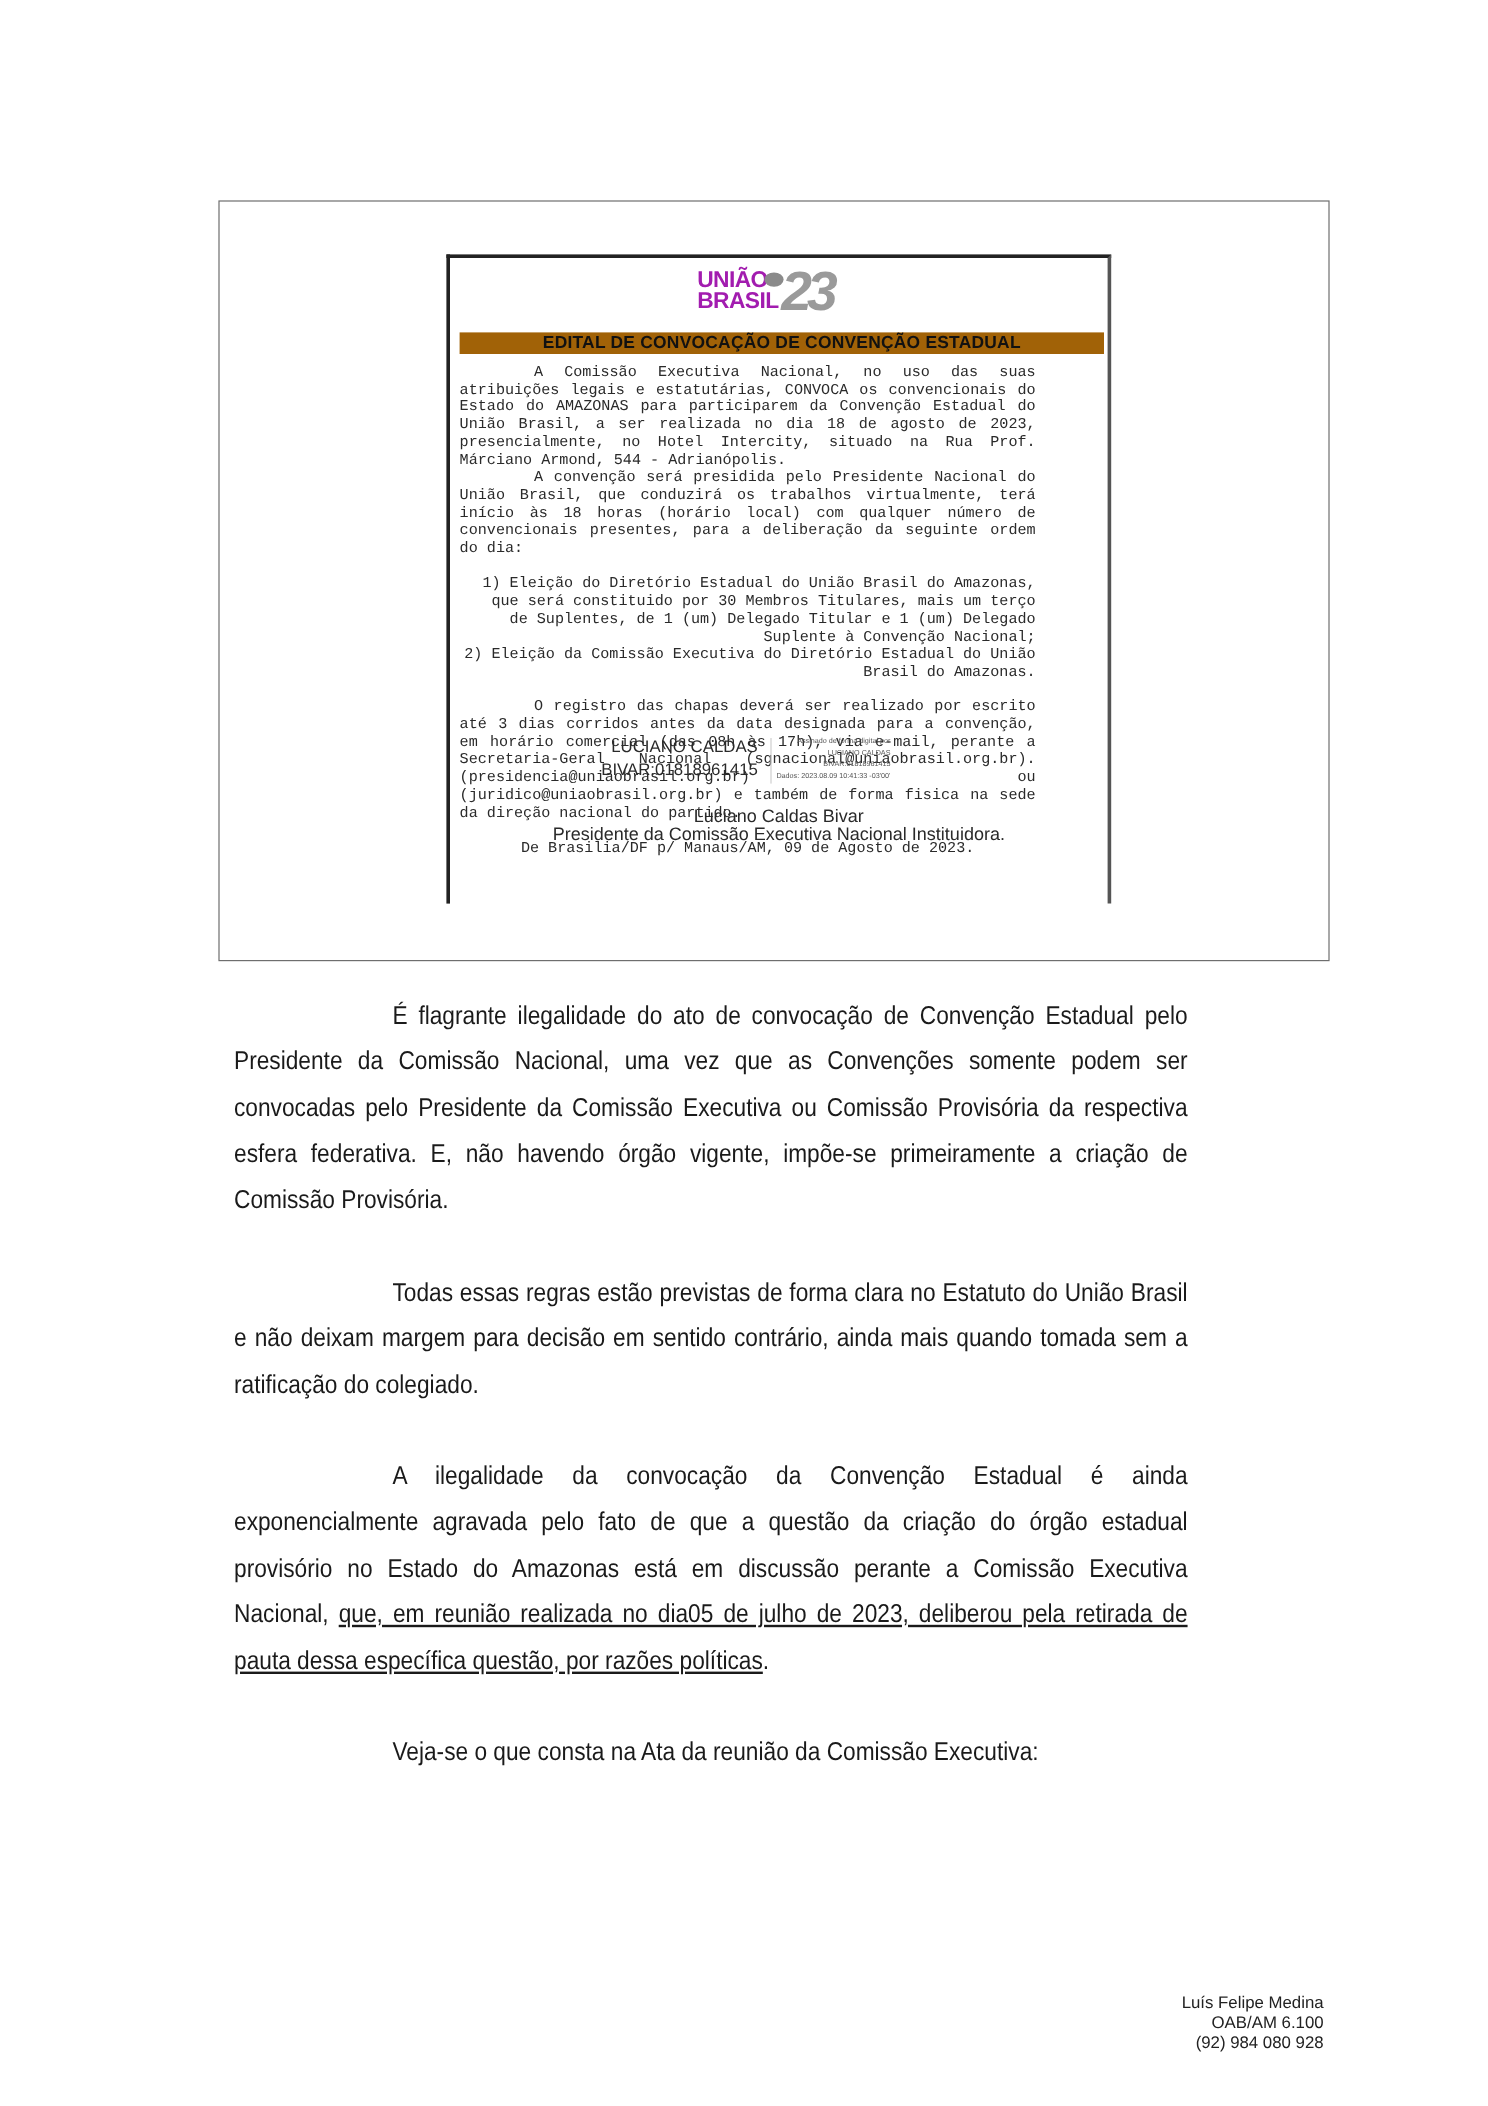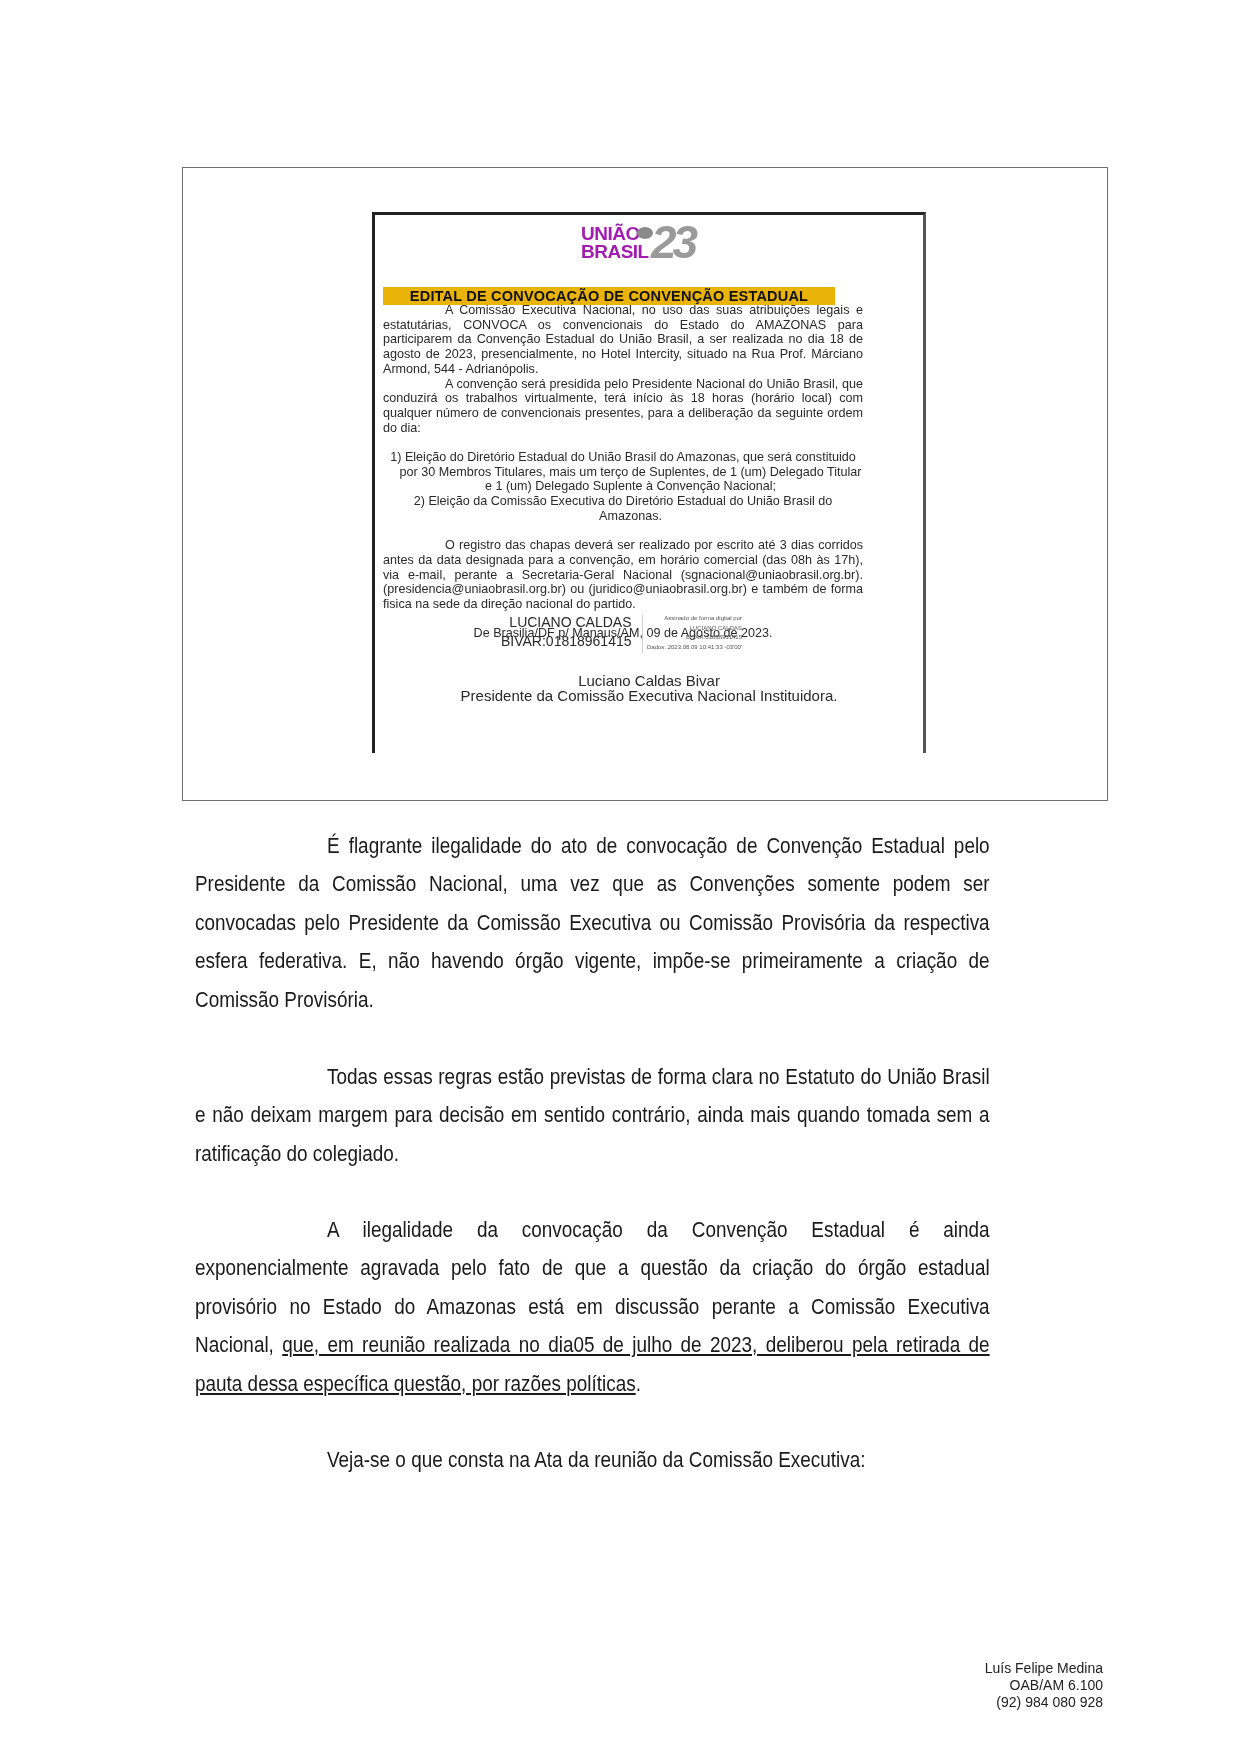--- a/index.html
+++ b/index.html
@@ -7,28 +7,28 @@
 
   .outer-frame { position: absolute; left: 182px; top: 167px; width: 926px; height: 634px; border: 1.5px solid #6e6e6e; box-sizing: border-box; }
 
   .clipping { position: absolute; left: 372px; top: 212px; width: 554px; height: 541px; border-left: 3px solid #222; border-top: 3px solid #222; border-right: 3px solid #555; box-sizing: border-box; background: #fff; overflow: hidden; }
 
   .logo { position: absolute; left: 206px; top: 6px; width: 140px; height: 48px; }
   .logo-text { position: absolute; left: 0; top: 4px; font-family: "Liberation Sans", sans-serif; font-weight: bold; font-size: 19px; line-height: 18px; color: #a21caf; letter-spacing: -0.5px; }
   .logo-44 { position: absolute; left: 70px; top: -4px; font-family: "Liberation Sans", sans-serif; font-weight: bold; font-style: italic; font-size: 46px; line-height: 50px; color: #9a9a9a; letter-spacing: -4px; }
   .logo-globe { position: absolute; left: 56px; top: 6px; width: 16px; height: 12px; border-radius: 50%; background: #8a8a8a; }
 
-  .edital-bar { position: absolute; left: 8px; top: 72px; width: 452px; height: 18px; background: #eab308; }
+  .edital-bar { position: absolute; left: 8px; top: 62px; width: 537px; height: 18px; background: #a16207; }
   .edital-title { position: absolute; left: 0; top: 0; width: 100%; text-align: center; font-weight: bold; font-size: 14.5px; line-height: 18px; color: #111; letter-spacing: 0.2px; }
 
   .clip-body { position: absolute; left: 8px; top: 88px; width: 480px; font-size: 12.6px; line-height: 14.7px; color: #2a2a2a; text-align: justify; }
-  .clip-body p { margin: 0; }
+  .clip-body p { margin: 0; font-family: Liberation Mono, monospace; }
   .indent { text-indent: 62px; }
   .gap { height: 14.7px; }
-  .list-item { padding-left: 15px; text-indent: -15px; text-align: center; }
+  .list-item { padding-left: 15px; text-indent: -15px; text-align: right; }
   .center { text-align: center; }
 
   .sig-block { position: absolute; left: 126px; top: 398px; width: 340px; height: 44px; text-align: right; }
   .sig-name { position: absolute; left: 0; top: 0; font-size: 14px; line-height: 19px; color: #2a2a2a; }
   .sig-sep { position: absolute; left: 141px; top: 2px; width: 1px; height: 38px; background: #cfcfcf; }
   .sig-meta { position: absolute; left: 146px; top: 1px; font-size: 6px; line-height: 9.5px; color: #555; }
 
   .clip-signer { position: absolute; left: 0; top: 448px; width: 100%; text-align: center; font-size: 15px; line-height: 14.7px; color: #2a2a2a; margin-top: 11px; }
 
   .main-text { position: absolute; left: 195px; width: 903px; font-family: "Liberation Sans", sans-serif; font-size: 21.5px; line-height: 38.4px; color: #1a1a1a; text-align: justify; transform: scaleX(0.88); transform-origin: left top; }

